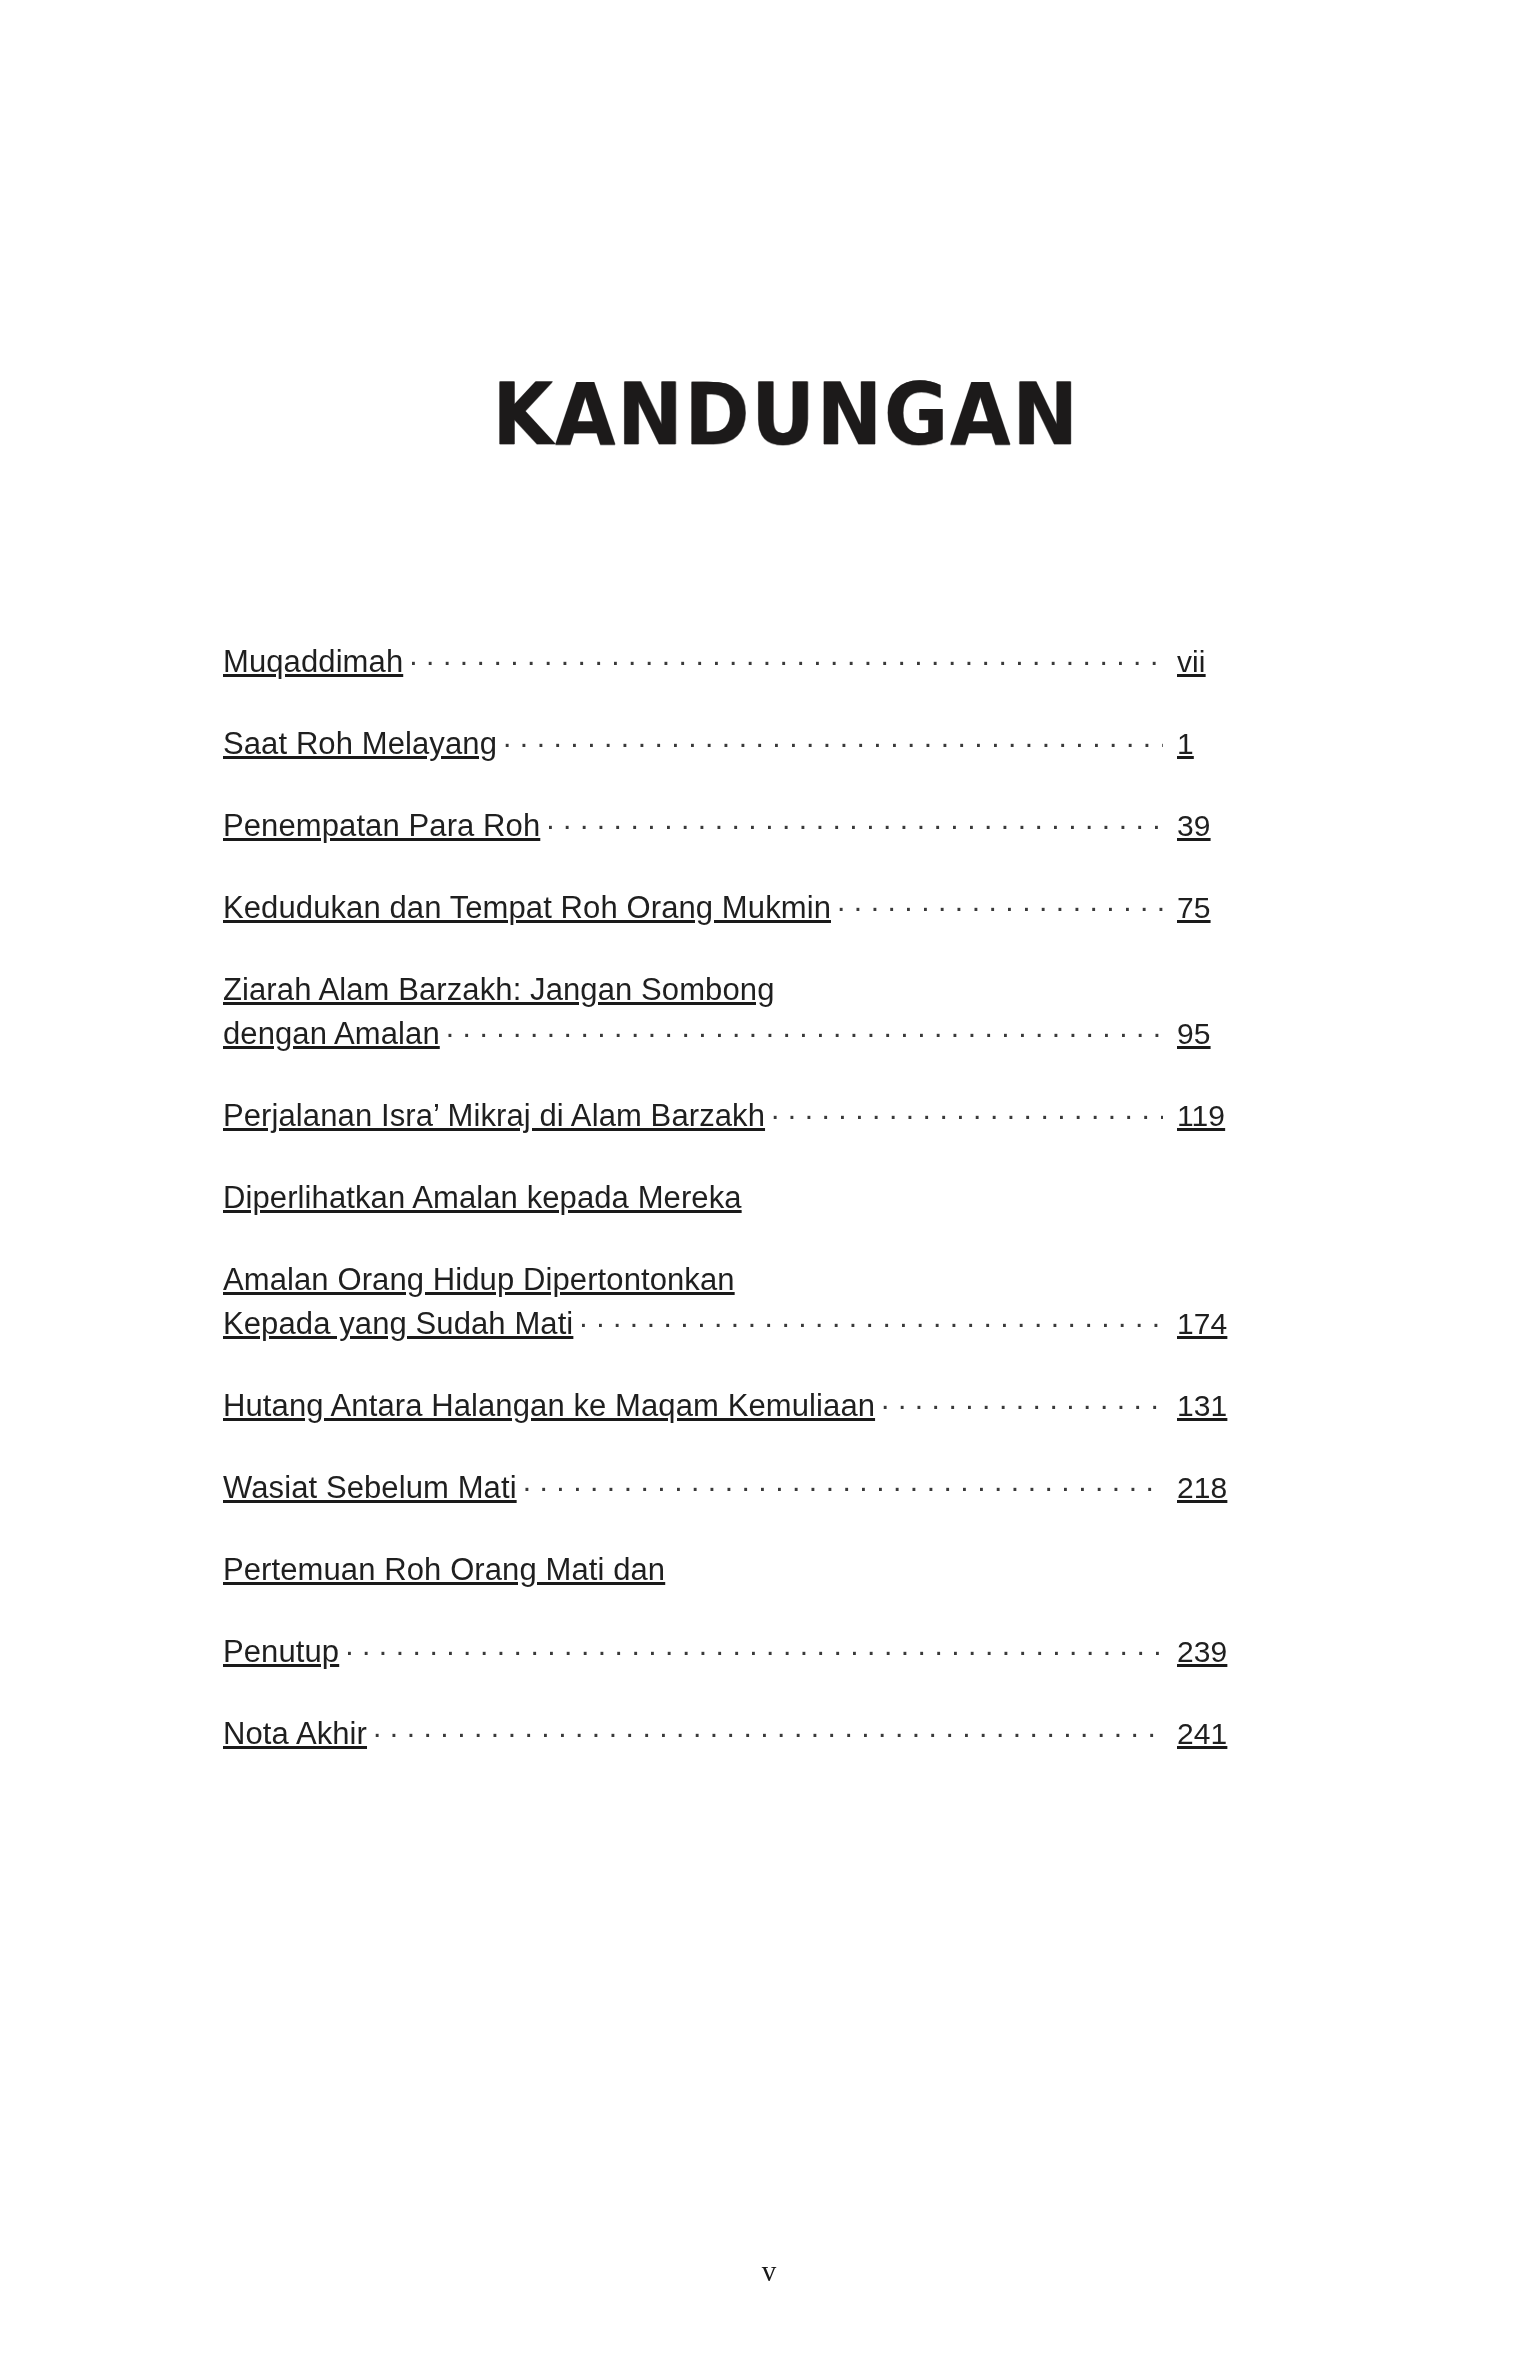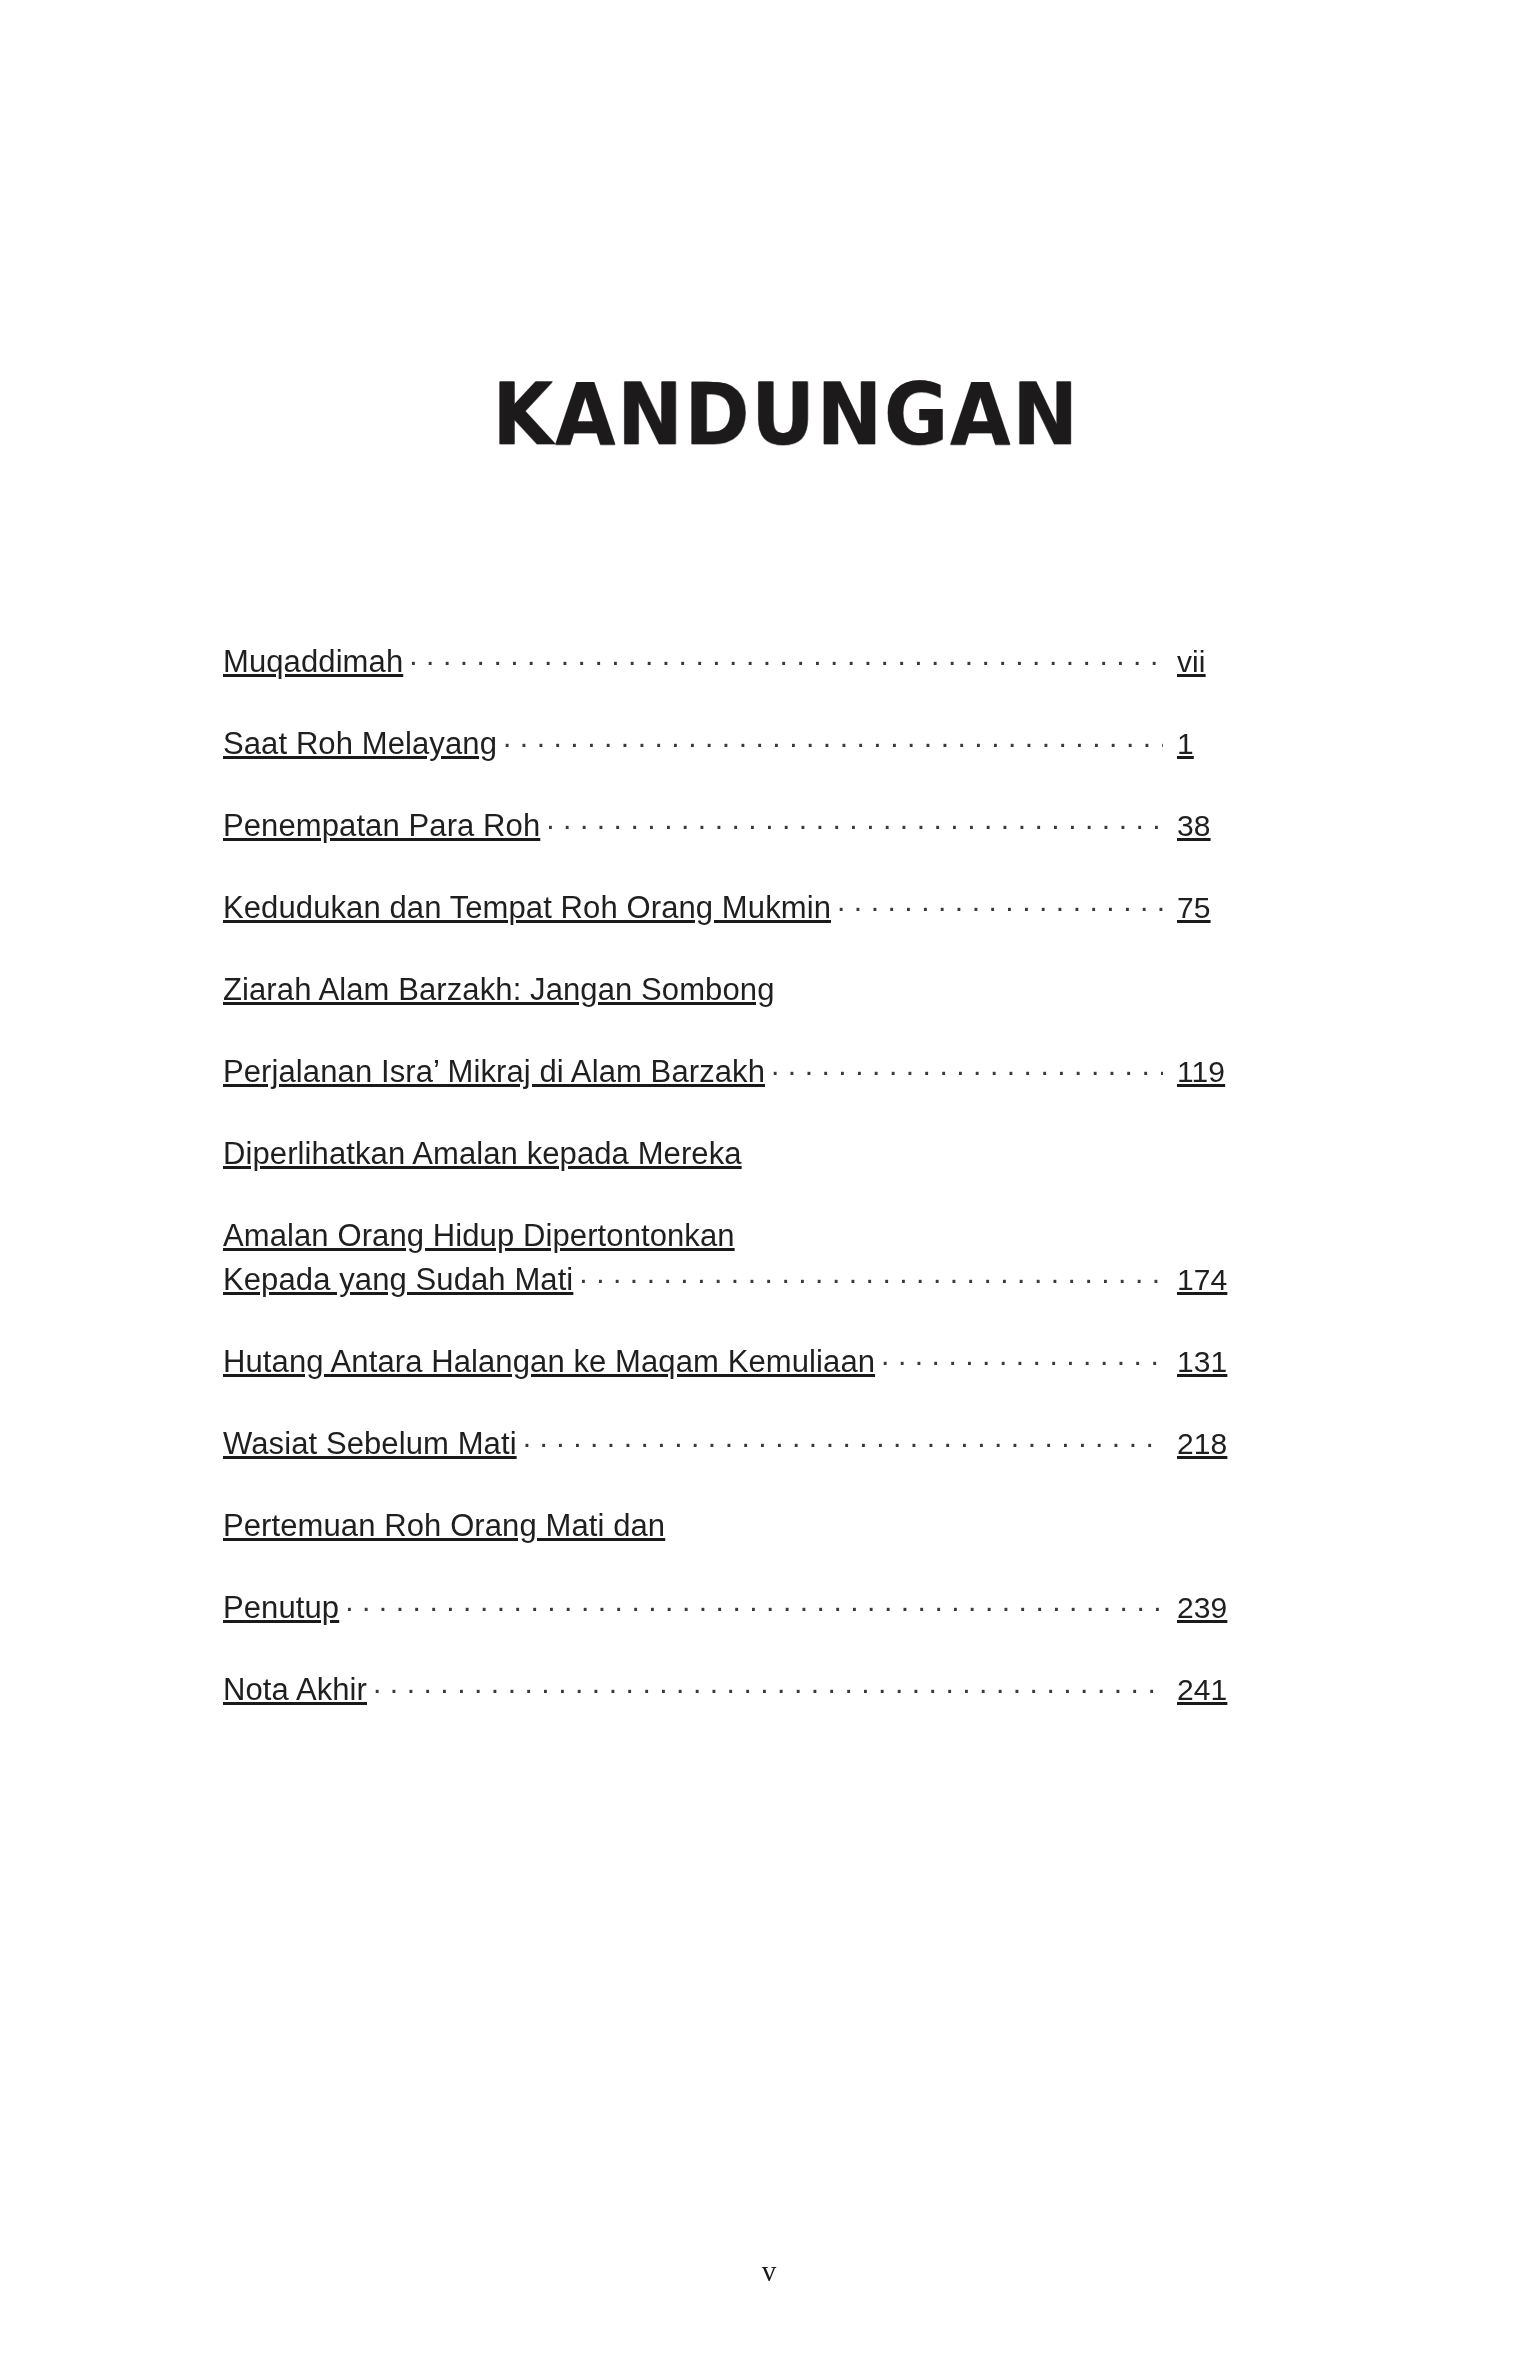--- a/index.html
+++ b/index.html
@@ -146,32 +146,37 @@
         <span class="toc-line has-leader">
           <span class="toc-label">Saat Roh Melayang</span>
           <span class="toc-leader"></span>
           <span class="toc-page">1</span>
         </span>
       </div>
       <div class="toc-entry">
         <span class="toc-line has-leader">
           <span class="toc-label">Penempatan Para Roh</span>
           <span class="toc-leader"></span>
-          <span class="toc-page">38</span>
+          <span class="toc-page">39</span>
         </span>
       </div>
       <div class="toc-entry">
         <span class="toc-line has-leader">
           <span class="toc-label">Kedudukan dan Tempat Roh Orang Mukmin</span>
           <span class="toc-leader"></span>
           <span class="toc-page">75</span>
         </span>
       </div>
       <div class="toc-entry">
         <span class="toc-line">Ziarah Alam Barzakh: Jangan Sombong</span>
+        <span class="toc-line has-leader">
+          <span class="toc-label">dengan Amalan</span>
+          <span class="toc-leader"></span>
+          <span class="toc-page">95</span>
+        </span>
       </div>
       <div class="toc-entry">
         <span class="toc-line has-leader">
           <span class="toc-label">Perjalanan Isra’ Mikraj di Alam Barzakh</span>
           <span class="toc-leader"></span>
           <span class="toc-page">119</span>
         </span>
       </div>
       <div class="toc-entry">
         <span class="toc-line">Diperlihatkan Amalan kepada Mereka</span>

